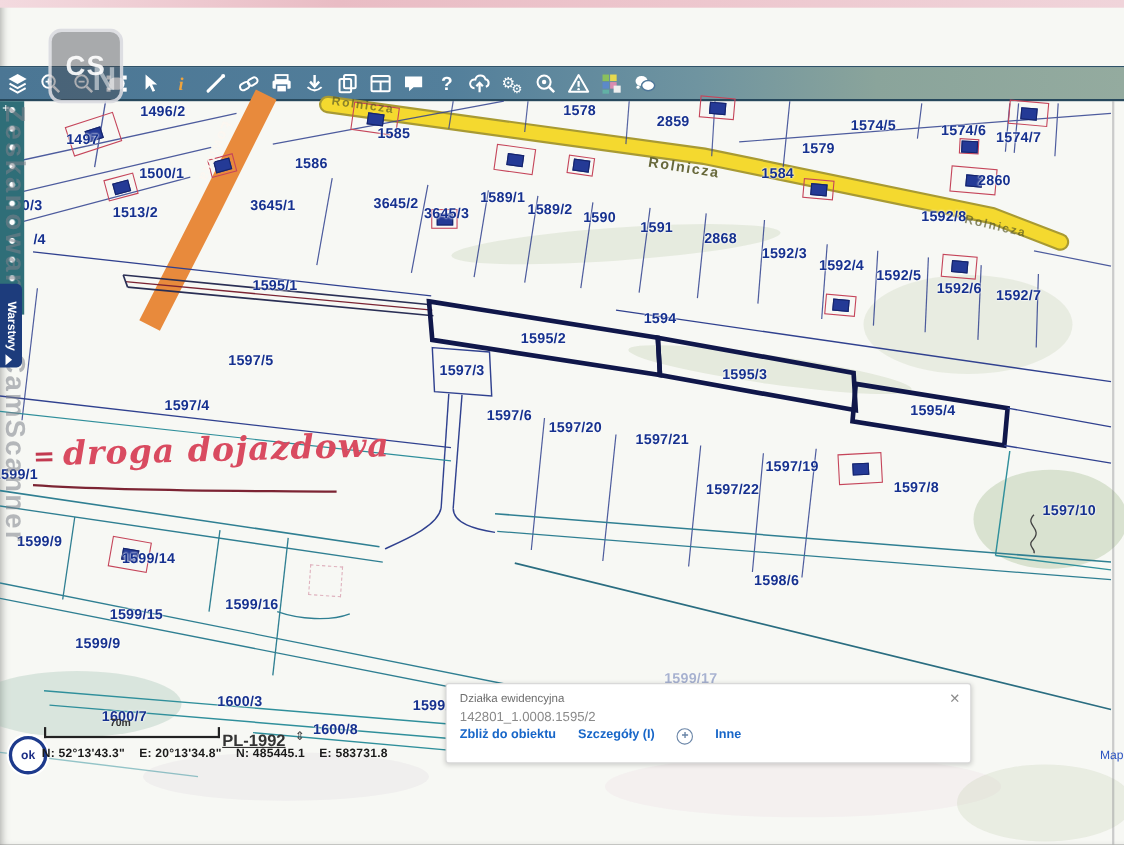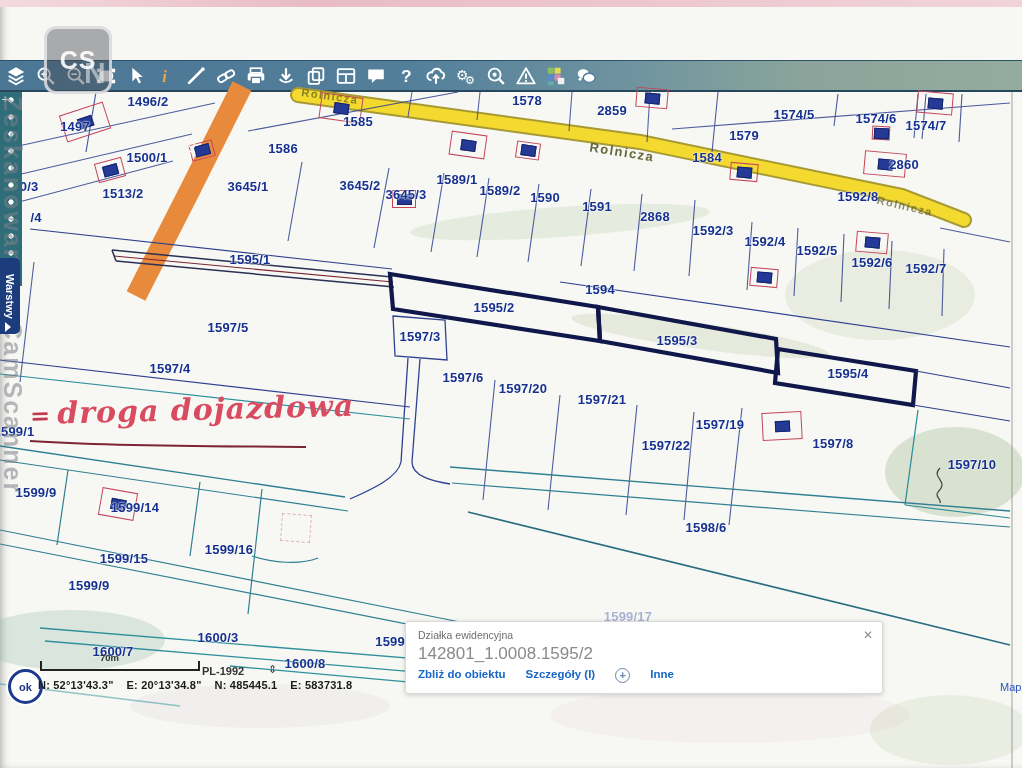--- a/index.html
+++ b/index.html
@@ -52,30 +52,30 @@
   .pink-square{position:absolute;left:281px;top:514px;width:28px;height:26px;border:1.5px dashed rgba(210,140,160,.65);transform:rotate(4deg);z-index:2;}
   .handwriting{position:absolute;left:30px;top:392px;z-index:4;transform:rotate(-1.5deg);color:#d94b60;
     font-family:"DejaVu Serif",serif;font-style:italic;font-weight:600;font-size:30px;letter-spacing:1px;white-space:nowrap;}
   .handwriting .eq{font-size:24px;margin-right:6px;color:#c23a50;}
   
   .popup{position:absolute;left:405px;top:621px;width:478px;height:73px;background:#fff;border:1px solid #d9d9d9;border-radius:3px;
     box-shadow:0 1px 5px rgba(0,0,0,.18);z-index:10;padding:7px 12px 6px;box-sizing:border-box;}
   .popup-title{font-size:10.5px;color:#6e6e6e;}
   .popup-close{position:absolute;right:9px;top:6px;font-size:12px;color:#8c8c8c;cursor:pointer;}
   .popup-main{margin-top:3px;font-size:11.8px;font-weight:bold;color:#151515;white-space:nowrap;}
-  .popup-id{margin-top:3px;font-size:17px;color:#8a8a8a;}
+  .popup-id{margin-top:3px;font-size:12px;color:#8a8a8a;}
   .popup-links{margin-top:4px;display:flex;align-items:flex-start;gap:20px;font-size:11.5px;font-weight:bold;color:#1766c8;}
   .popup-links .lnk{cursor:pointer;}
   .plus-circle{width:13px;height:13px;border:1.3px solid #6b86a8;border-radius:50%;color:#6b86a8;display:flex;align-items:center;justify-content:center;font-size:11px;font-weight:bold;cursor:pointer;line-height:1;}
   
   .ok-btn{position:absolute;left:8px;top:669px;width:29px;height:29px;border:3.5px solid #1d3a8c;border-radius:50%;background:#fff;
     color:#1d2f86;font-weight:bold;font-size:11px;display:flex;align-items:center;justify-content:center;z-index:10;cursor:pointer;box-shadow:0 0 0 2px rgba(255,255,255,.9);}
   .scale-70m{position:absolute;left:100px;top:652px;font-size:9.5px;font-weight:bold;color:#333;z-index:10;}
   .scalebar{position:absolute;left:40px;top:661px;width:156px;height:8px;border-left:2px solid #222;border-right:2px solid #222;border-bottom:2.5px solid #222;z-index:10;}
-  .crs{position:absolute;left:202px;top:665px;font-size:11px;font-weight:bold;color:#333;z-index:10;}
+  .crs{position:absolute;left:202px;top:665px;font-size:15px;font-weight:bold;color:#333;z-index:10;text-decoration:underline;}
   .crs-toggle{position:absolute;left:268px;top:663px;font-size:11px;color:#444;z-index:10;cursor:pointer;}
   .coords{position:absolute;left:38px;top:679px;font-size:11px;font-weight:bold;color:#1b1b1b;z-index:10;white-space:nowrap;letter-spacing:.2px;}
   .coords span{margin-right:13px;}
   .map-attrib{position:absolute;left:1000px;top:681px;font-size:11px;color:#2a52c0;z-index:9;}
 </style>
 </head>
 <body>
 
 <div class="screen">
 

